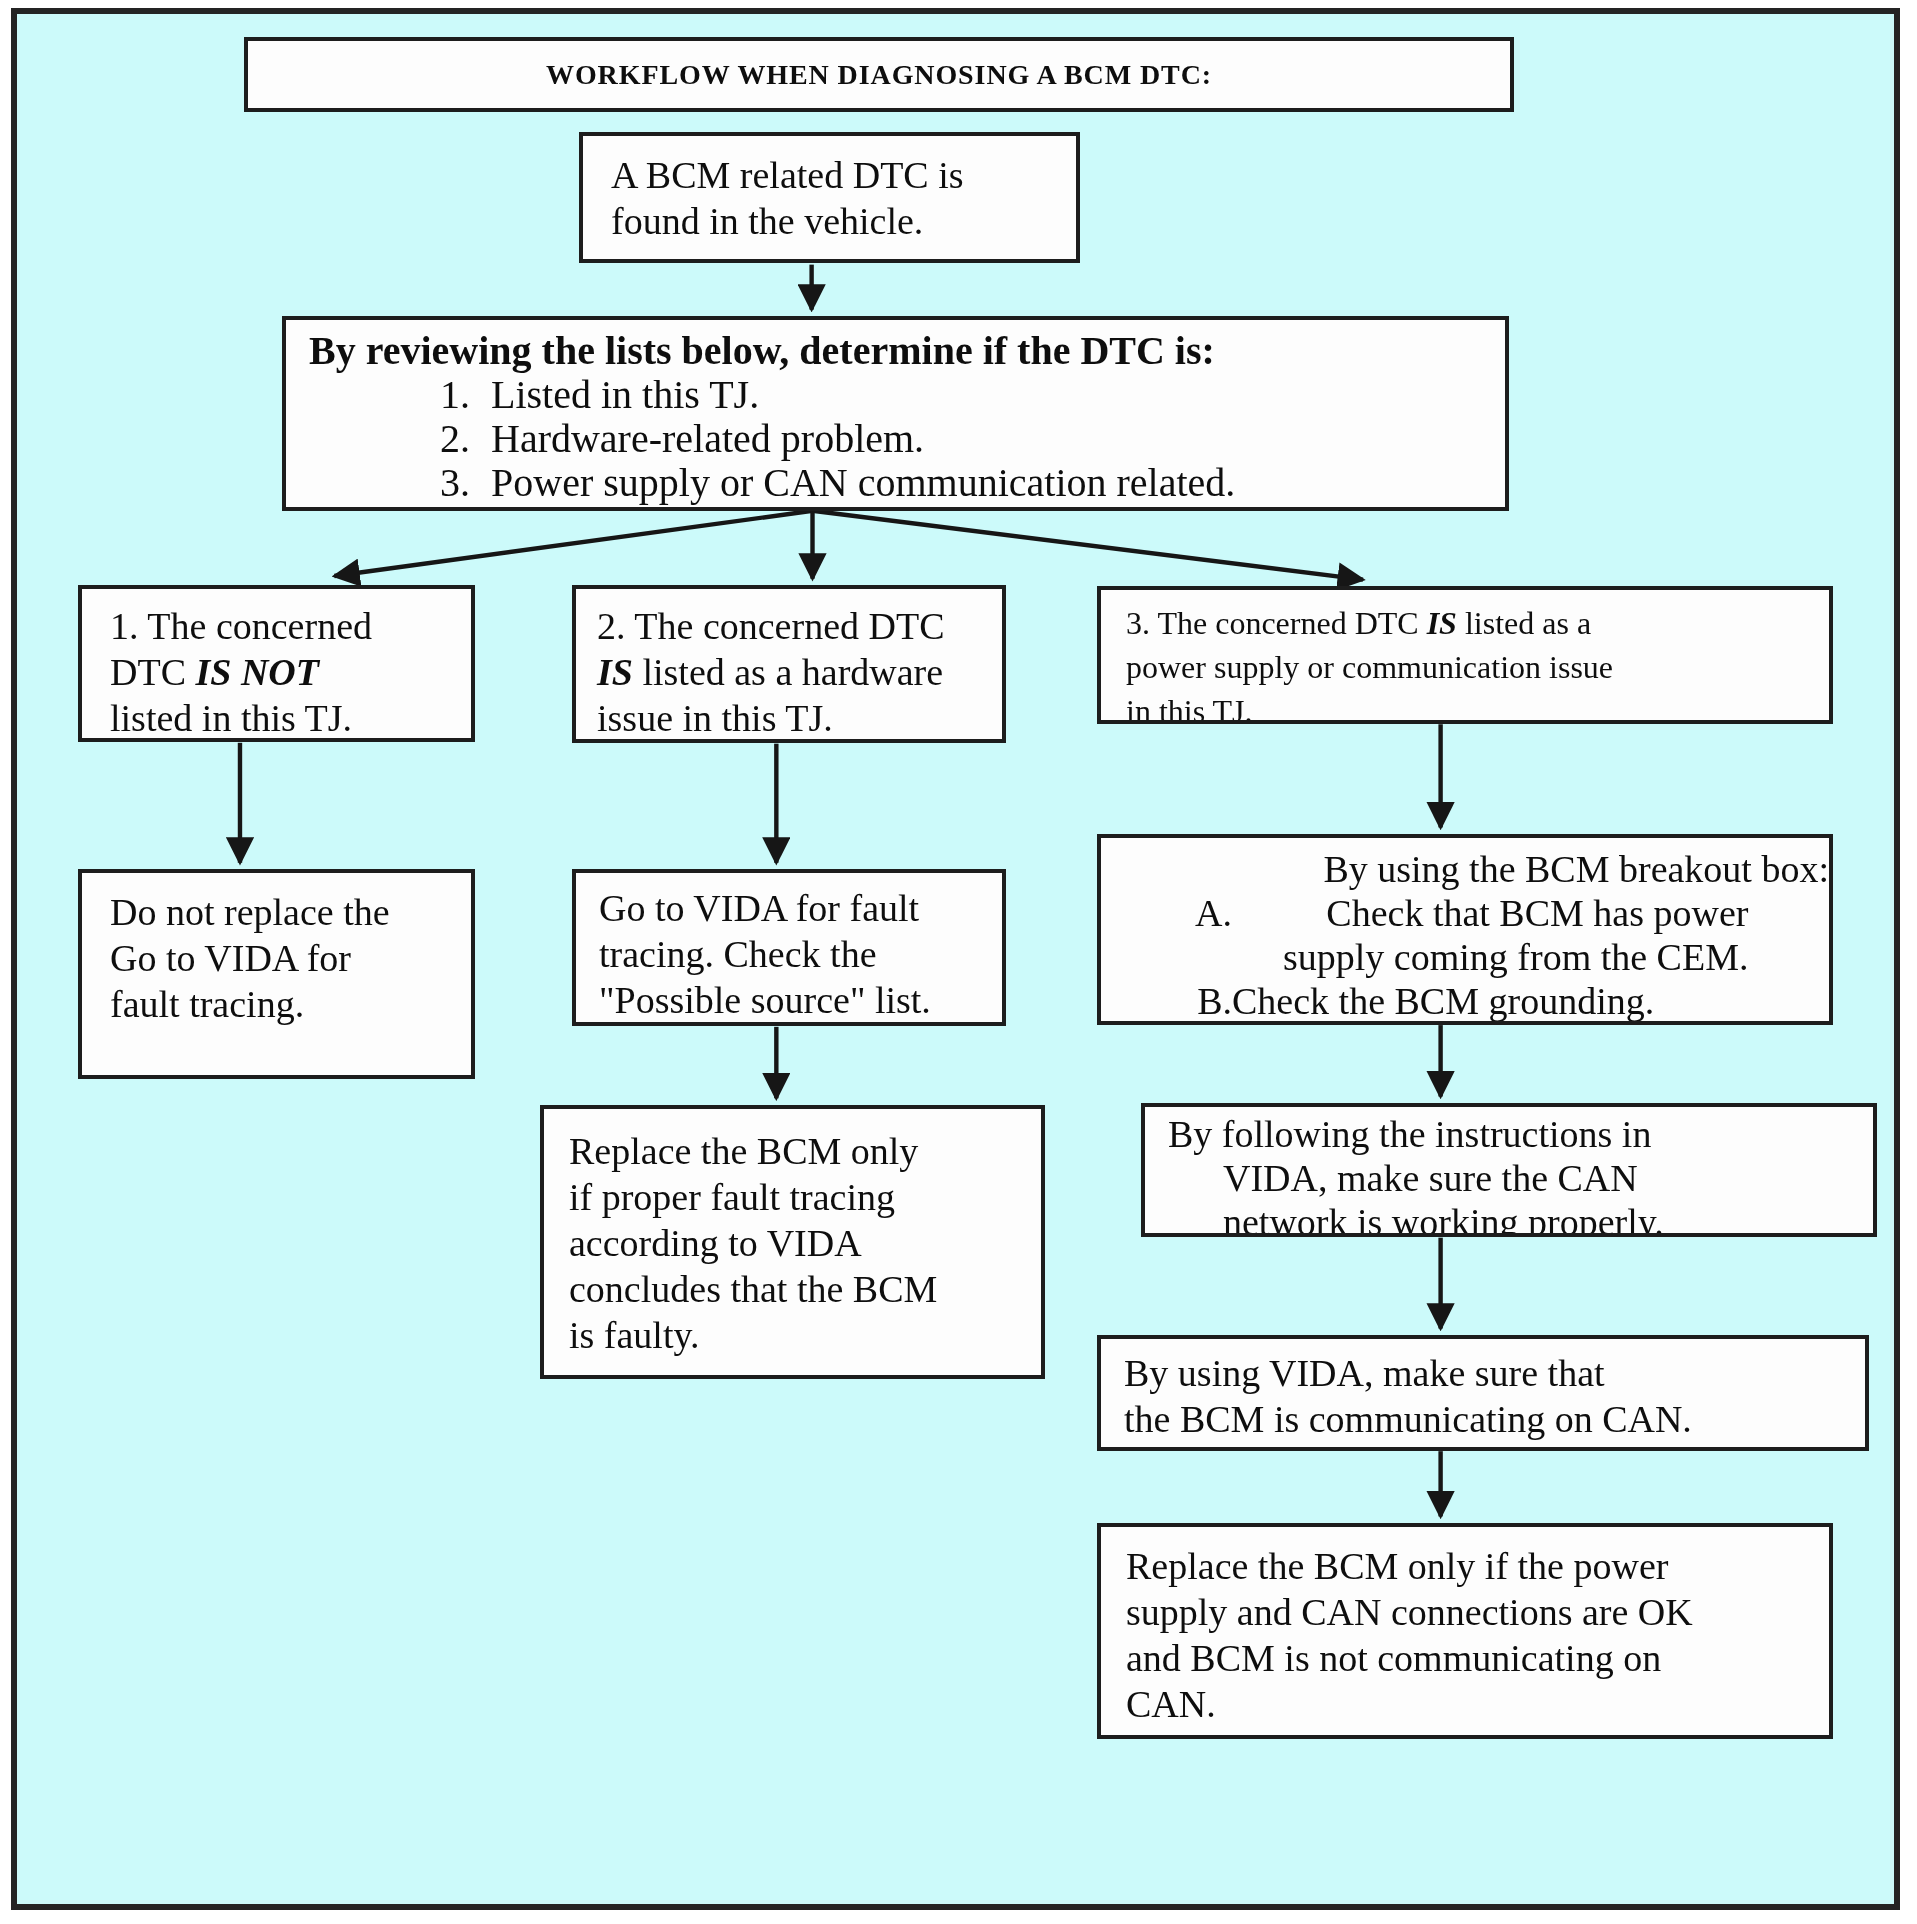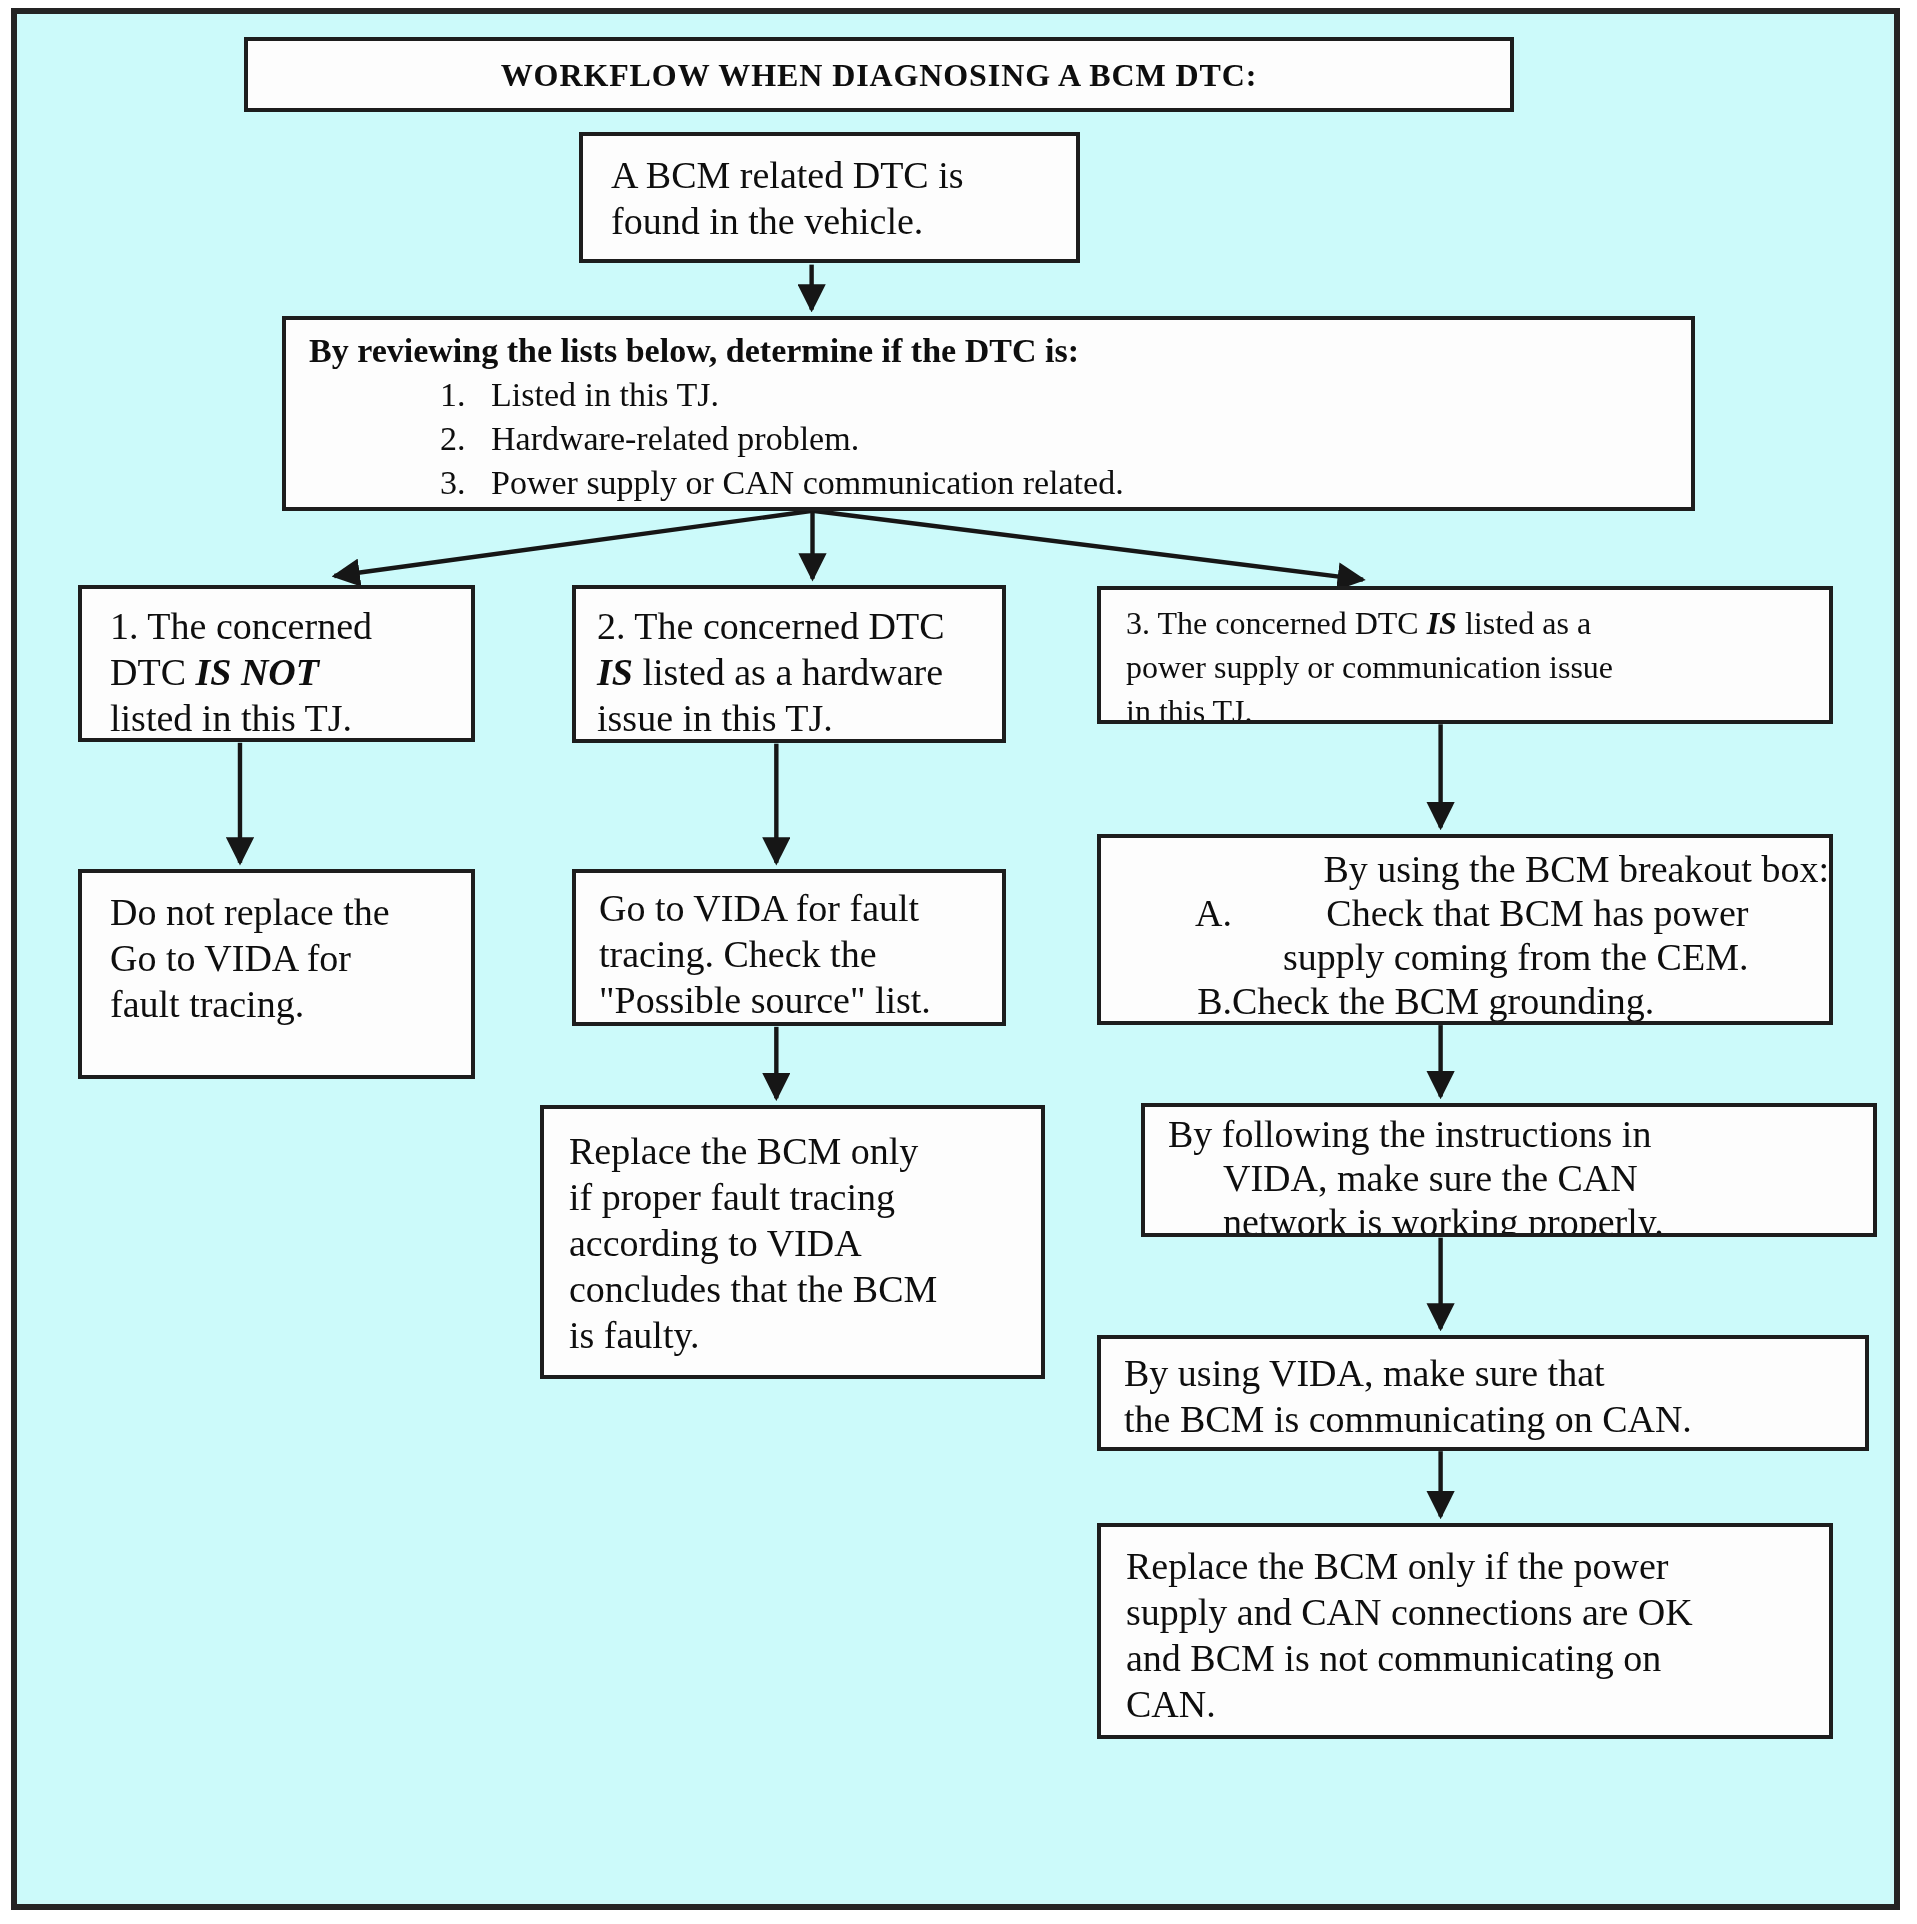--- a/index.html
+++ b/index.html
@@ -13,24 +13,24 @@
     border:6.2px solid #242424;background:#ccfafa;
   }
   .box{
     position:absolute;background:#fdfdfd;border:4.4px solid #1d1d1d;
     box-sizing:border-box;font-size:38px;line-height:46px;overflow:hidden;
   }
   .ln{white-space:nowrap;}
   .title-box{
     left:244px;top:37px;width:1270px;height:75px;
     display:flex;align-items:center;justify-content:center;
-    font-weight:bold;font-size:32px;letter-spacing:0.9px;overflow:visible;
+    font-weight:bold;font-size:28px;letter-spacing:0.9px;overflow:visible;
   }
   .node-start{left:579px;top:132px;width:501px;height:131px;padding:16px 0 0 28px;}
-  .node-decision{left:282px;top:316px;width:1413px;height:195px;padding:8.8px 0 0 23px;font-size:34px;line-height:44px;}
+  .node-decision{left:282px;top:316px;width:1227px;height:195px;padding:8.8px 0 0 23px;font-size:40px;line-height:44px;}
   .node-decision .hdr{font-weight:bold;white-space:nowrap;}
   .d-row{display:flex;margin-left:131px;white-space:nowrap;}
   .d-num{width:51px;flex:0 0 51px;}
   .node-branch-1{left:78px;top:585px;width:397px;height:157px;padding:14px 0 0 28px;}
   .node-branch-2{left:572px;top:585px;width:434px;height:158px;padding:14px 0 16px 21px;}
   .node-branch-3{left:1097px;top:586px;width:736px;height:138px;padding:10.6px 0 0 25px;font-size:32px;line-height:44px;}
   .em{font-weight:bold;font-style:italic;}
   .node-do-not{left:78px;top:869px;width:397px;height:210px;padding:16px 0 0 28px;}
   .node-vida-fault{left:572px;top:869px;width:434px;height:157px;padding:12.4px 0 0 23px;}
   .node-replace-hw{left:540px;top:1105px;width:505px;height:274px;padding:19.4px 0 0 25px;}

